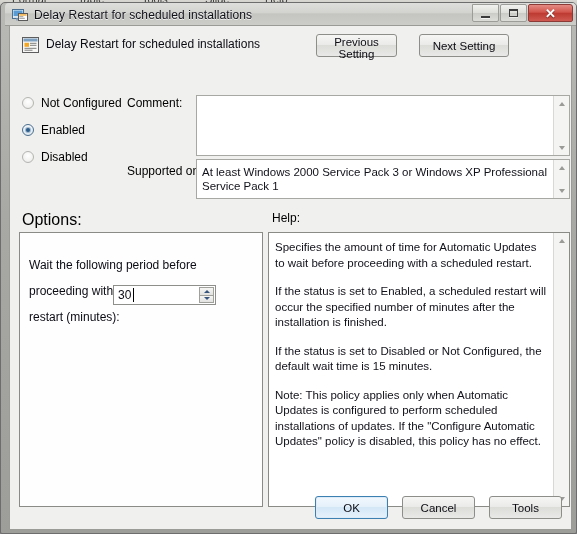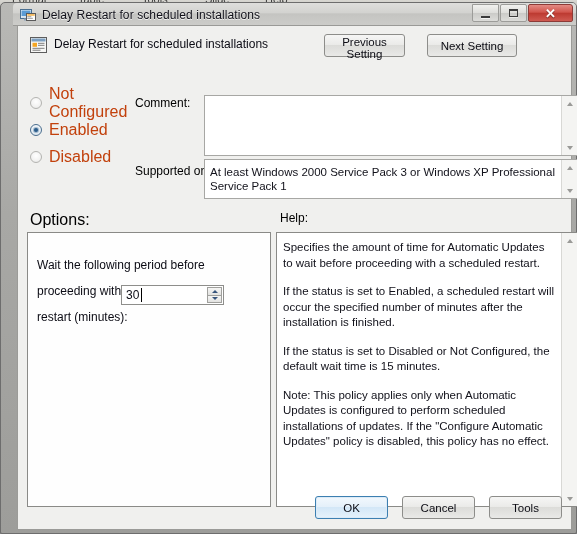--- a/index.html
+++ b/index.html
@@ -36,21 +36,21 @@
   
   #window-frame {
     position: absolute;
     left: 0; top: 2px;
     width: 577px;
     height: 532px;
     box-sizing: border-box;
     background: linear-gradient(to bottom, #b9b9b6 0%, #a8a8a5 40%, #9d9d9a 100%);
     border: 1px solid #6d6d6d;
     border-radius: 5px 5px 2px 2px;
-    padding: 0 4px 4px 16px;
+    padding: 0 4px 4px 8px;
   }
 
   
   #title-bar {
     position: relative;
     height: 23px;
     margin: 0 -4px;
     background: linear-gradient(to bottom, #dededc 0%, #d2d2cf 45%, #c4c4c1 46%, #cdcdca 100%);
     border-radius: 4px 4px 0 0;
     display: flex;
@@ -192,21 +192,21 @@
   }
   .radio-row.checked .radio-mark::after {
     content: "";
     position: absolute;
     left: 3px; top: 3px;
     width: 4px; height: 4px;
     border-radius: 50%;
     background: #2b5d8b;
     box-shadow: 0 0 1px 1px rgba(43,93,139,0.45);
   }
-  .radio-label { font-size: 16px; color: #c2410c; }
+  .radio-label { font-size: 12px; color: #000000; }
 
   
   #comment-label {
     position: absolute;
     left: 117px; top: 70px;
     font-size: 12px;
   }
   #comment-box {
     position: absolute;
     left: 186px; top: 69px;

